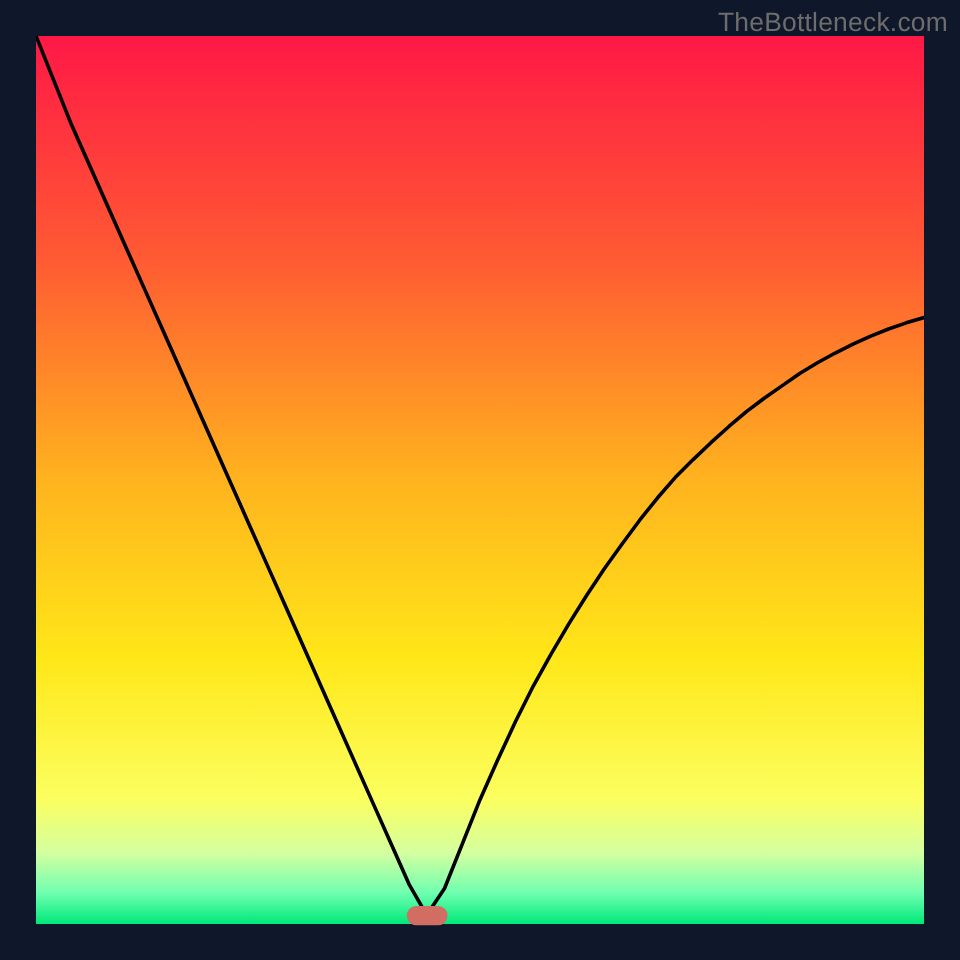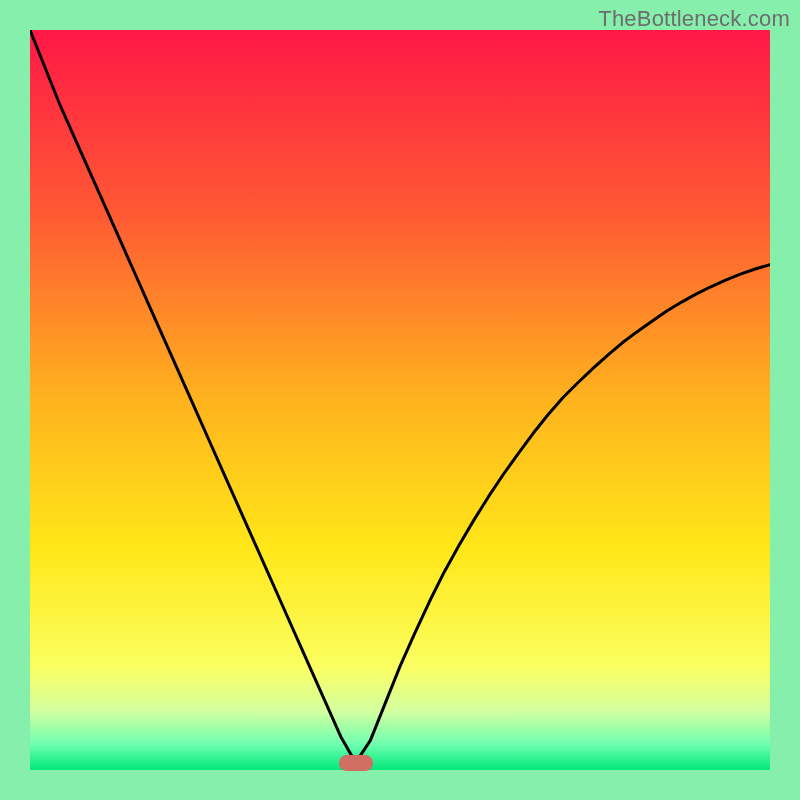--- a/index.html
+++ b/index.html
@@ -8,21 +8,21 @@
     width: 800px;
     height: 800px;
     background: #000;
     overflow: hidden;
     font-family: Arial, Helvetica, sans-serif;
   }
   .outer {
     position: relative;
     width: 800px;
     height: 800px;
-    background: #86efac;
+    background: #0f172a;
   }
   .watermark {
     position: absolute;
     top: 6px;
     right: 10px;
     color: #6d6d6d;
     font-size: 22px;
     font-weight: 500;
     letter-spacing: 0.2px;
     z-index: 5;

